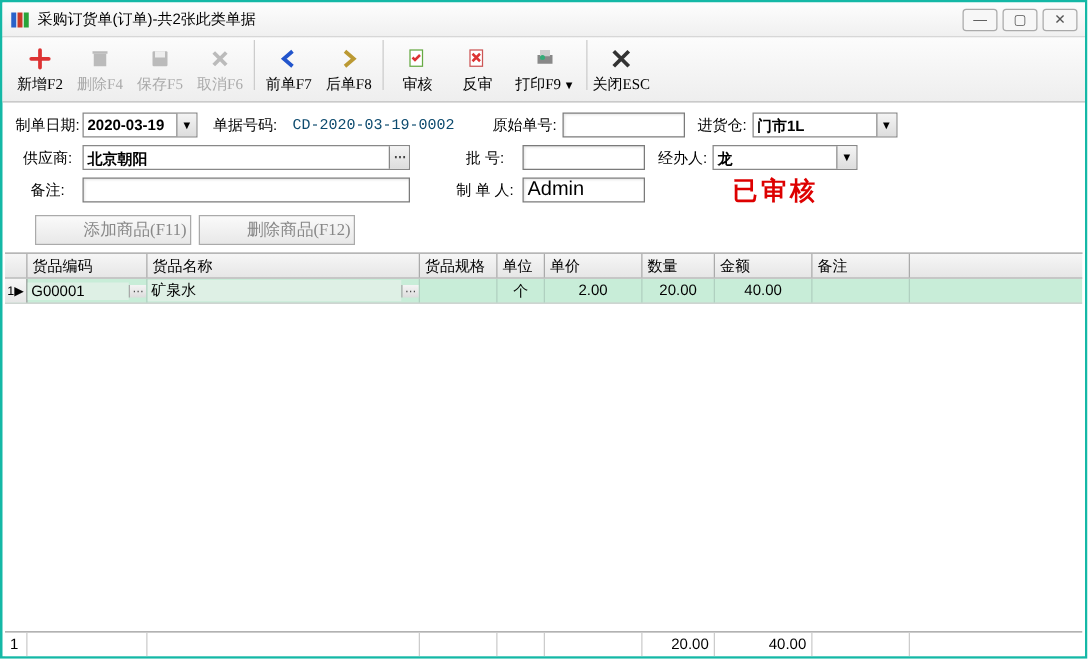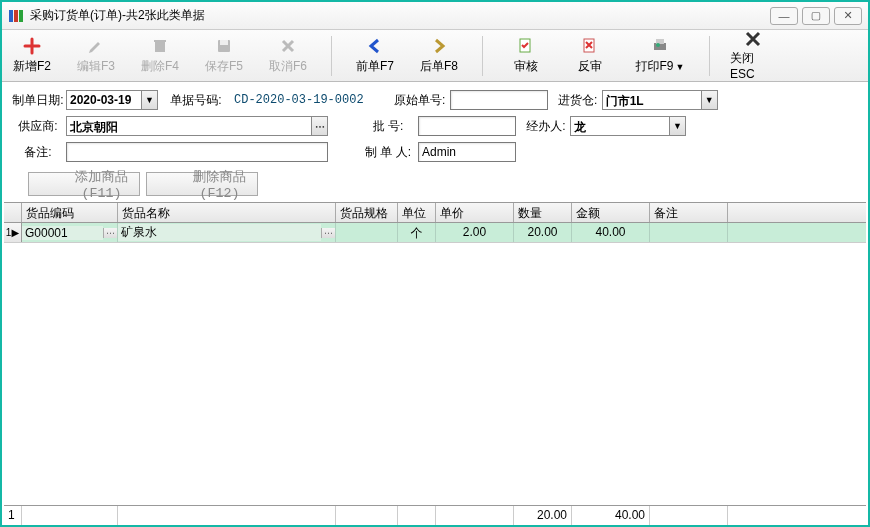--- a/index.html
+++ b/index.html
@@ -3,38 +3,38 @@
 <meta charset="utf-8">
 <style>
 * { box-sizing: border-box; margin: 0; padding: 0; }
 body { font-family: "SimSun", "宋体", sans-serif; font-size: 12px; background: #fff; color: #000; }
 .window { width: 870px; height: 527px; border: 2px solid #14b8a6; background: #fff; display: flex; flex-direction: column; position: relative; }
 .titlebar { height: 28px; background: linear-gradient(#fdfdfd, #f0f0f0); border-bottom: 1px solid #ccc; display: flex; align-items: center; padding: 0 6px; }
 .titlebar .app-icon { width: 16px; height: 16px; margin-right: 6px; display:inline-flex; }
 .titlebar .title { flex: 1; }
 .win-controls { display: flex; gap: 4px; }
 .win-btn { width: 28px; height: 18px; border: 1px solid #aaa; border-radius: 3px; background: #f7f7f7; display: flex; align-items: center; justify-content: center; cursor: pointer; font-size: 11px; color:#555; }
-.toolbar { height: 52px; background: linear-gradient(#fcfcfc, #eee); border-bottom: 1px solid #bbb; display: flex; align-items: center; padding: 2px 6px; gap: 16px; }
+.toolbar { height: 52px; background: linear-gradient(#fcfcfc, #eee); border-bottom: 1px solid #bbb; display: flex; align-items: flex-start; padding: 2px 6px; gap: 0; font-family: Liberation Serif, serif; }
 .tool-btn { width: 48px; height: 48px; display: flex; flex-direction: column; align-items: center; justify-content: center; gap: 2px; font-size: 12px; cursor: pointer; border: 1px solid transparent; }
 .tool-btn.disabled { color: #aaa; cursor: default; }
 .tool-icon { width: 20px; height: 20px; display: flex; align-items: center; justify-content: center; }
 .tool-sep { width: 1px; height: 40px; background: #ccc; margin: 0 3px; }
 .dd-arrow { font-size: 9px; margin-left: 2px; }
 .form-area { padding: 6px 10px 4px 10px; }
 .form-row { display: flex; align-items: center; height: 24px; margin-bottom: 2px; }
 .form-label { text-align: center; width: 52px; margin-right: 2px; white-space: nowrap; }
-.input { height: 20px; border: 1px solid #888; background: #fff; padding: 0 3px; font-family: inherit; font-size: 12px; }
+.input { height: 20px; border: 1px solid #888; background: #fff; padding: 0 3px; font-family: inherit; font-size: 16px; }
 .input.sunken { border: 1px solid #7a7a7a; box-shadow: inset 1px 1px 2px rgba(0,0,0,.1); }
 .combo { display: inline-flex; align-items: stretch; height: 20px; border: 1px solid #888; background: #fff; font-weight: bold; }
 .combo span.val { padding: 2px 3px; flex:1; min-width: 0; overflow:hidden; white-space:nowrap; }
 .combo .cbtn { width: 16px; background: linear-gradient(#f4f4f4,#ddd); border-left: 1px solid #888; display:flex;align-items:center;justify-content:center; font-size:9px; }
 .doc-no { color: #0c4a6e; font-family: "Courier New", monospace; margin: 0 6px; }
 .stamp { color: #d00; font-family: "KaiTi","楷体",serif; font-size: 20px; font-weight: bold; letter-spacing: 3px; }
 .btn-area { padding: 2px 10px 6px 26px; display:flex; gap:6px; }
-.action-btn { width: 112px; height: 24px; border: 1px solid #aaa; background: linear-gradient(#fafafa,#e8e8e8); color: #888; font-family: Liberation Mono, monospace; display:flex; align-items:center; justify-content:center;padding-left:35px; }
+.action-btn { width: 125px; height: 24px; border: 1px solid #aaa; background: linear-gradient(#fafafa,#e8e8e8); color: #888; font-family: Liberation Serif, serif; display:flex; align-items:center; justify-content:center;padding-left:35px; }
 .grid-wrap { flex:1; border-top: 1px solid #999; display:flex; flex-direction:column; overflow:hidden; margin: 0 2px;}
 .grid-header { display:flex; background: linear-gradient(#f6f6f6,#e6e6e6); border-bottom:1px solid #999; height:20px; }
 .gh { border-right:1px solid #aaa; padding:2px 4px; font-size:12px; overflow:hidden; white-space:nowrap; }
 .grid-body { flex:1; background:#fff; overflow:auto; }
 .grid-row { display:flex; height:20px; background:#c8edd8; border-bottom:1px solid #ccc; }
 .gc { border-right:1px solid #b0d0c0; padding:2px 4px; overflow:hidden; white-space:nowrap; }
 .gc.num { text-align:center; }
 .row-selector { width:18px; background:linear-gradient(#f6f6f6,#e6e6e6); border-right:1px solid #999; display:flex;align-items:center;justify-content:center; font-size:10px; }
 .grid-footer { display:flex; height:20px; background:#fff; border-top:1px solid #999; }
 .gf { border-right:1px solid #ccc; padding:2px 4px; }
@@ -70,28 +70,20 @@
       <span class="tool-icon">
           <svg width="18" height="18" viewBox="0 0 18 18">
             <path d="M9 2v14M2 9h14" stroke="#d33" stroke-width="3" stroke-linecap="round"></path>
           </svg>
         </span>
       <span>新增F2</span>
     </div>
     <div class="tool-btn disabled">
       <span class="tool-icon">
           <svg width="18" height="18" viewBox="0 0 18 18">
-            <path d="M3 13l8-8 2 2-8 8-3 1z" fill="#bbb"></path>
-          </svg>
-        </span>
-      <span>编辑F3</span>
-    </div>
-    <div class="tool-btn disabled">
-      <span class="tool-icon">
-          <svg width="18" height="18" viewBox="0 0 18 18">
             <rect x="4" y="5" width="10" height="10" fill="#bbb"></rect>
             <rect x="3" y="3" width="12" height="2" fill="#bbb"></rect>
           </svg>
         </span>
       <span>删除F4</span>
     </div>
     <div class="tool-btn disabled">
       <span class="tool-icon">
           <svg width="18" height="18" viewBox="0 0 18 18">
             <rect x="3" y="3" width="12" height="12" rx="1" fill="#bbb"></rect>
@@ -194,20 +186,21 @@
       <div class="combo" style="width:116px">
         <span class="val">龙</span>
         <span class="cbtn">▼</span>
       </div>
     </div>
     <div class="form-row">
       <span class="form-label">备注:</span>
       <input class="input sunken" style="width: 262px;" value="">
       <span class="form-label" style="width:56px;margin-left:32px">制 单 人:</span>
       <input class="input sunken" style="width: 98px;" value="Admin">
+      <span style="margin-left:70px" class="stamp">已审核</span>
     </div>
   </div>
 
   <div class="btn-area">
     <button class="action-btn">添加商品(F11)</button>
     <button class="action-btn">删除商品(F12)</button>
   </div>
 
   <div class="grid-wrap">
     <div class="grid-header" id="ghdr">

